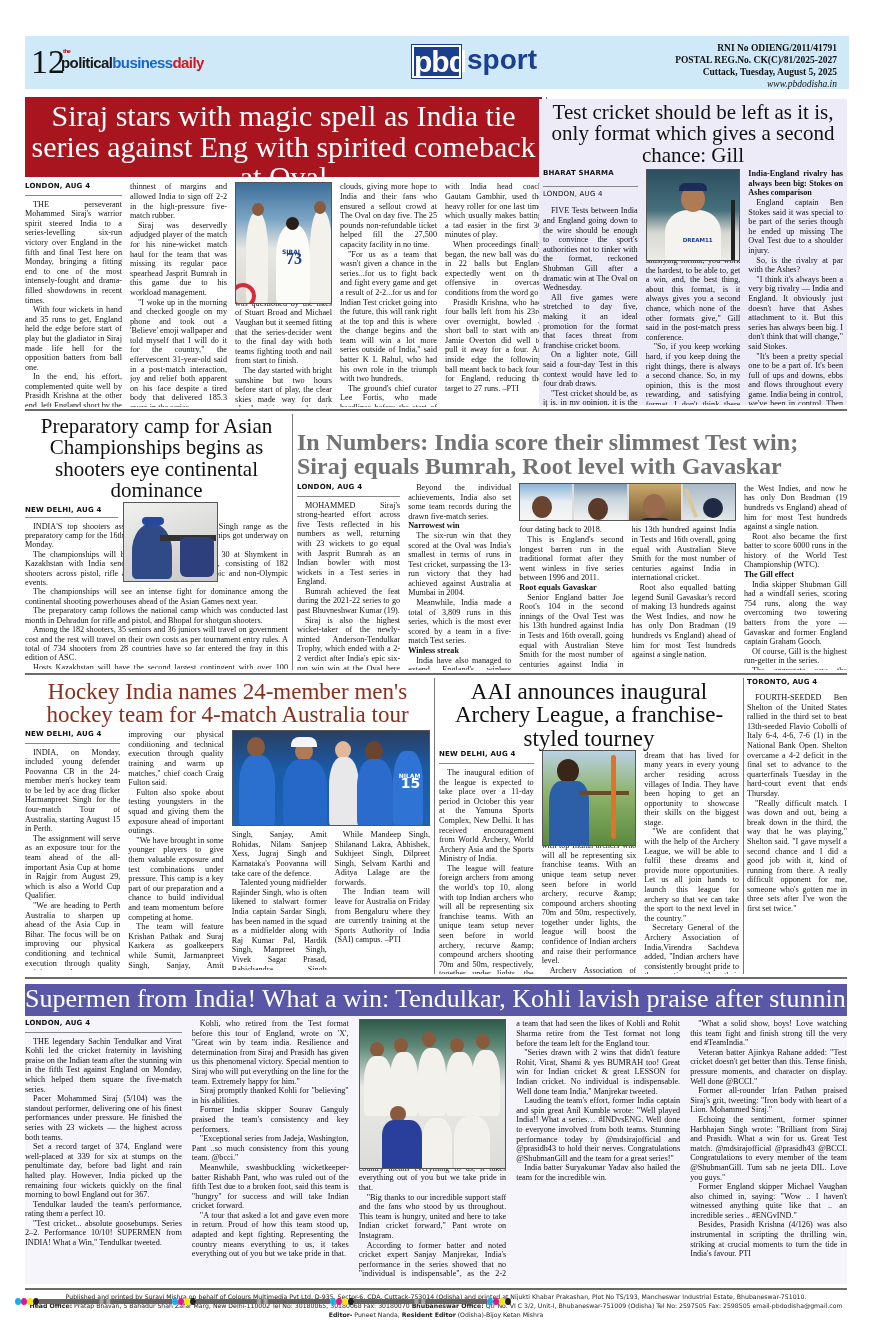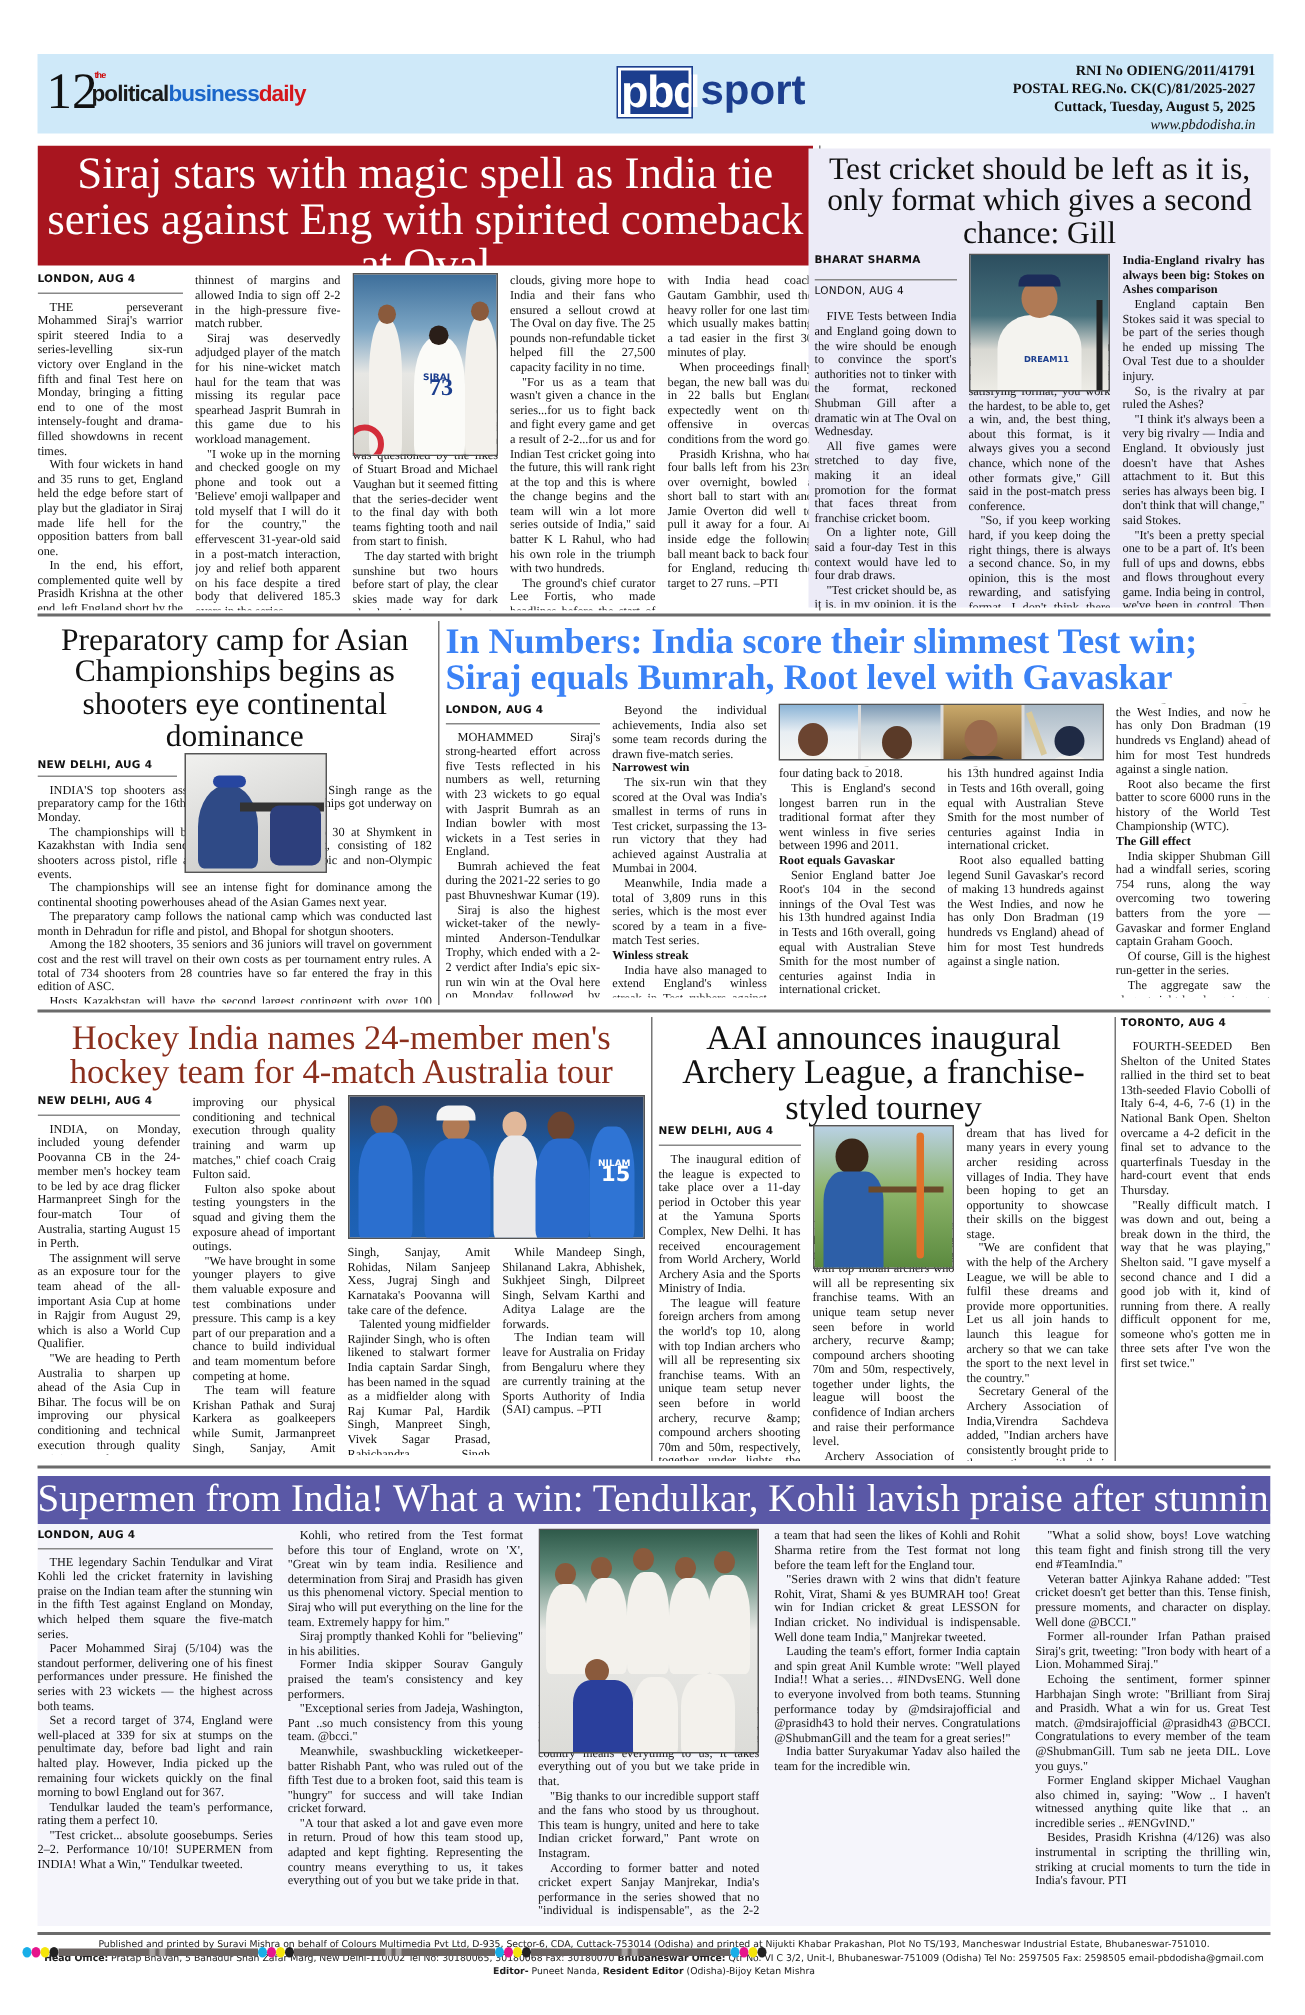--- a/index.html
+++ b/index.html
@@ -148,21 +148,21 @@
         </div>
         <div class="pset">
             <p class="noind" style="margin-top: -38px;">"Test cricket should be, as it is, in my opinion, it is the most, rewarding and satisfying format, you work the hardest, to be able to, get a win, and, the best thing, about this format, is it always gives you a second chance, which none of the other formats give," Gill said in the post-match press conference.</p>
             <p>"So, if you keep working hard, if you keep doing the right things, there is always a second chance. So, in my opinion, this is the most rewarding, and satisfying format, I don't think there should be any changes made to this format," said a beaming Gill.</p>
           </div>
       </div>
       <div class="col">
         <div class="pset">
             <p class="subhead">India-England rivalry has always been big: Stokes on Ashes comparison</p>
             <p>England captain Ben Stokes said it was special to be part of the series though he ended up missing The Oval Test due to a shoulder injury.</p>
-            <p>So, is the rivalry at par ruled the Ashes?</p>
+            <p>So, is the rivalry at par with the Ashes?</p>
             <p>"I think it's always been a very big rivalry — India and England. It obviously just doesn't have that Ashes attachment to it. But this series has always been big. I don't think that will change," said Stokes.</p>
             <p>"It's been a pretty special one to be a part of. It's been full of ups and downs, ebbs and flows throughout every game. India being in control, we've been in control. Then it's gone back to them, then it's come back to us."</p>
           </div>
       </div>
     </div>
   </div>
 
   <div class="hr" style="left:0; top:373px; width:822px;"></div>
 
   <div class="block" style="left:0; top:378px; width:263px; height:255px;">
@@ -186,21 +186,21 @@
               <p>Hosts Kazakhstan will have the second largest contingent with over 100 shooters while South Korea and China will send 70 and 47 respectively.</p>
             </div>
         </div>
       </div>
     </div>
   </div>
 
   <div class="vr" style="left:267px; top:378px; height:256px;"></div>
 
   <div class="block" style="left:272px; top:378px; width:550px; height:256px;">
-    <div class="headline" style="font-size:24px; color:#3b82f6; font-weight:bold; text-align:left; padding:2px 0 4px;">In Numbers: India score their slimmest Test win; Siraj equals Bumrah, Root level with Gavaskar</div>
+    <div class="headline" style="font-size:24px; color:#737373; font-weight:bold; text-align:left; padding:2px 0 4px;margin-top:14px;">In Numbers: India score their slimmest Test win; Siraj equals Bumrah, Root level with Gavaskar</div>
     <div class="cols" style="height:196px;">
       <div class="col" style="flex:1;">
         <div class="dateline">LONDON, AUG 4</div>
         <div class="numset">
             <p>MOHAMMED Siraj's strong-hearted effort across five Tests reflected in his numbers as well, returning with 23 wickets to go equal with Jasprit Bumrah as an Indian bowler with most wickets in a Test series in England.</p>
             <p>Bumrah achieved the feat during the 2021-22 series to go past Bhuvneshwar Kumar (19).</p>
             <p>Siraj is also the highest wicket-taker of the newly-minted Anderson-Tendulkar Trophy, which ended with a 2-2 verdict after India's epic six-run win win at the Oval here on Monday, followed by England's Josh Tongue (19).</p>
           </div>
       </div>
       <div class="col" style="flex:1;">

